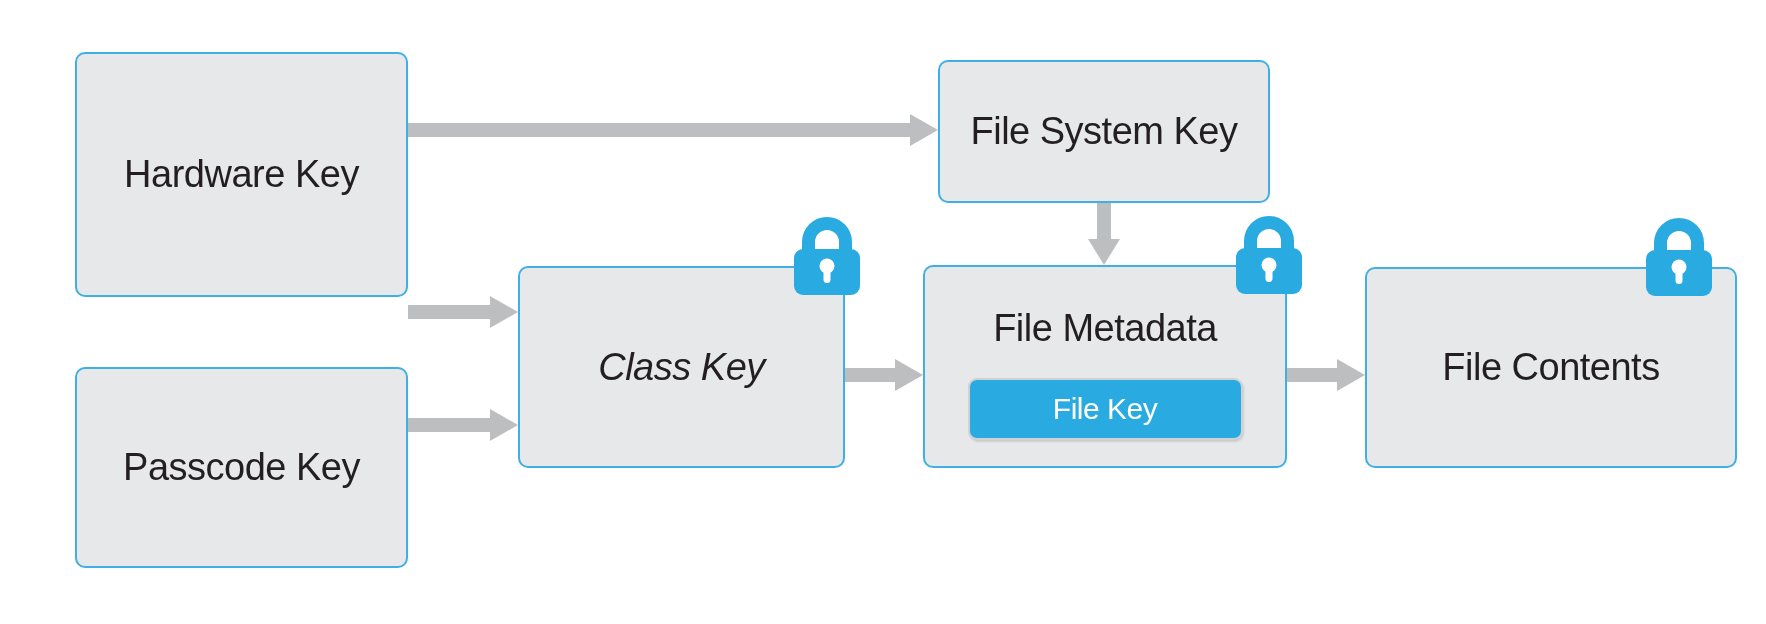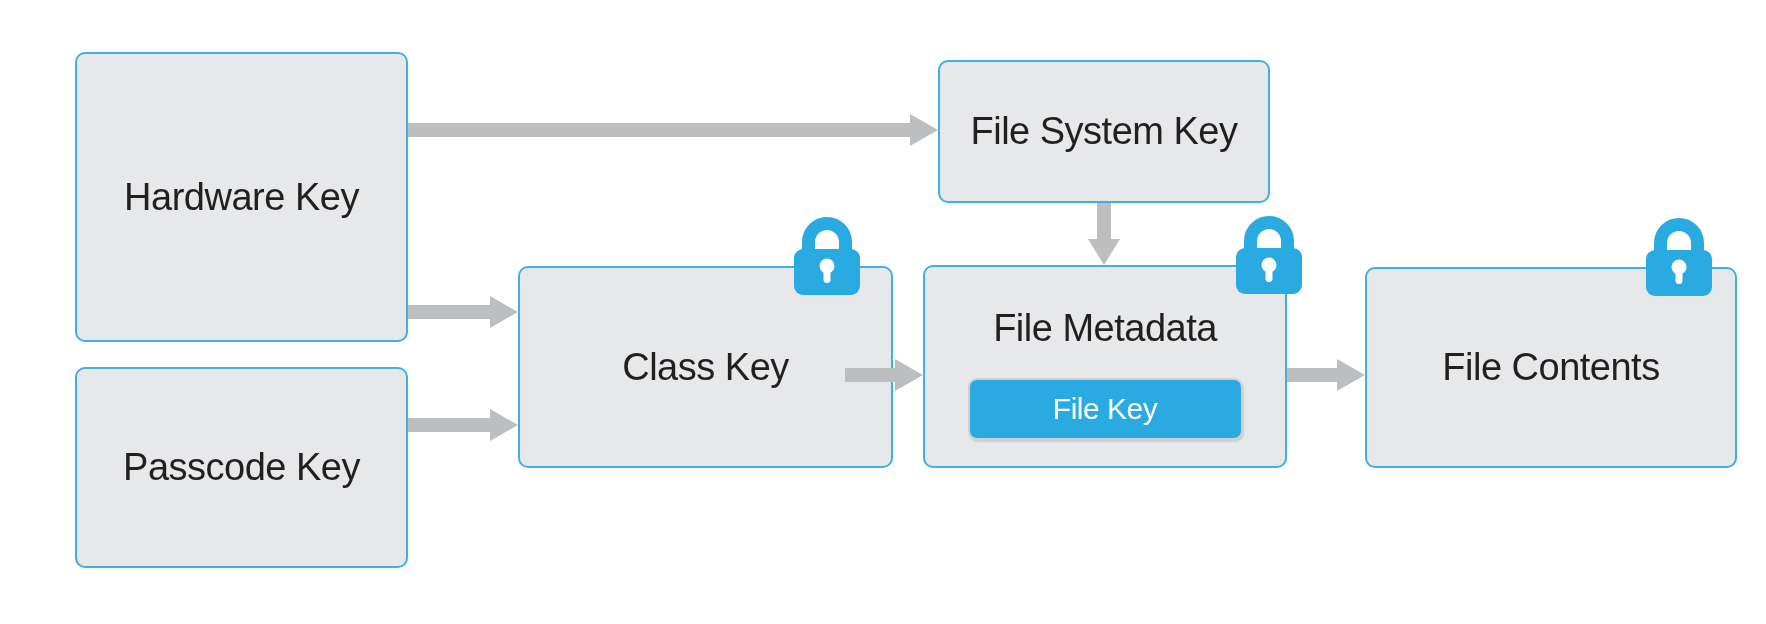--- a/index.html
+++ b/index.html
@@ -27,24 +27,24 @@
     align-items: center;
     justify-content: center;
   }
   .node-label {
     font-size: 38px;
     letter-spacing: -0.5px;
     color: var(--label-text, #231f20);
     white-space: nowrap;
   }
 
-  .n-hardware    { left: 75px;   top: 52px;  width: 333px; height: 290px; }
+  .n-hardware    { left: 75px;   top: 52px;  width: 333px; height: 245px; }
   .n-passcode    { left: 75px;   top: 367px; width: 333px; height: 201px; }
   .n-filesystem  { left: 938px;  top: 60px;  width: 332px; height: 143px; }
-  .n-class       { left: 518px;  top: 266px; width: 375px; height: 202px; }
+  .n-class       { left: 518px;  top: 266px; width: 327px; height: 202px; font-style: italic; }
   .n-metadata    { left: 923px;  top: 265px; width: 364px; height: 203px;
                    flex-direction: column; justify-content: flex-start; }
   .n-contents    { left: 1365px; top: 267px; width: 372px; height: 201px; }
 
   .n-metadata .node-label { margin-top: 39px; line-height: 44px; }
 
   .file-key {
     margin-top: 28px;
     width: 275px;
     height: 62px;

